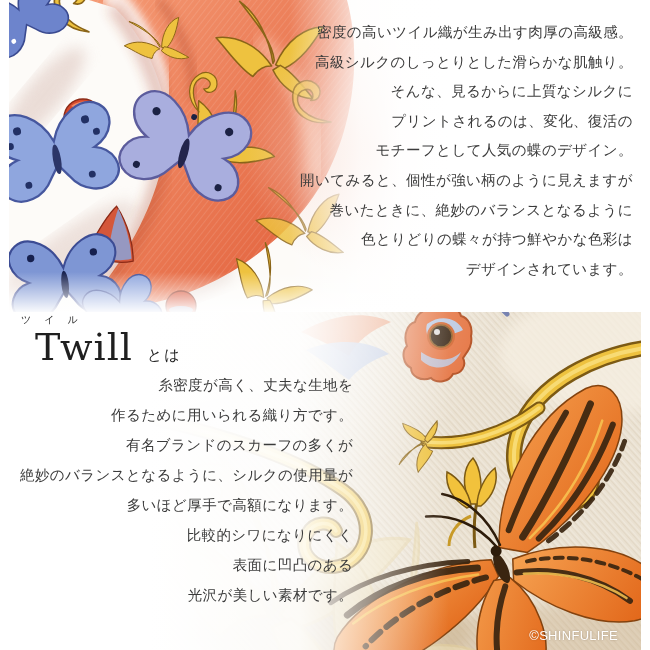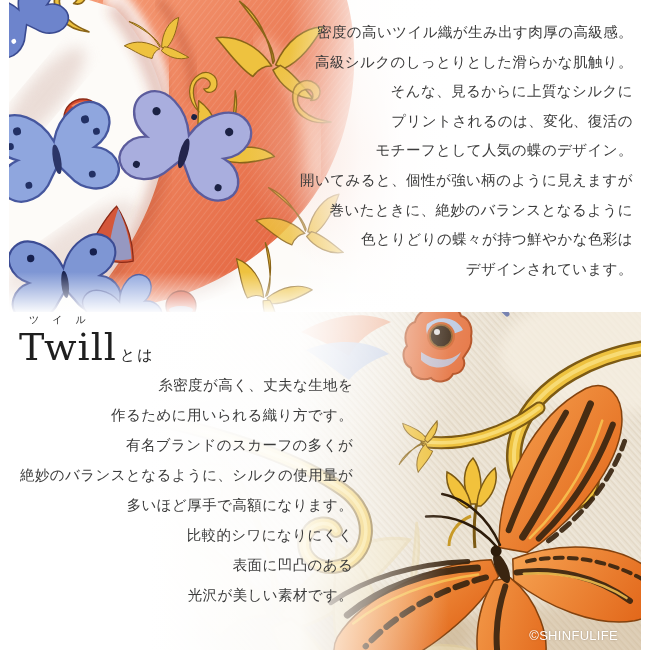--- a/index.html
+++ b/index.html
@@ -14,24 +14,24 @@
   .photo-bottom{position:absolute;left:140px;top:312px;width:510px;height:338px;}
   svg{display:block;}
   
   .intro{
     position:absolute;top:18px;right:8px;z-index:5;
     text-align:right;color:var(--text,#3b3b3b);
     font-size:14.5px;line-height:29.6px;letter-spacing:.4px;
   }
   
   .twill-head{position:absolute;left:10px;top:314px;z-index:5;color:var(--heading,#1f1f1f);}
-  .twill-ruby{font-size:10px;letter-spacing:13px;margin-left:10px;color:#2a2a2a;line-height:12px;}
+  .twill-ruby{font-size:10px;letter-spacing:13px;margin-left:2px;color:#2a2a2a;line-height:12px;}
   .twill-row{display:flex;align-items:baseline;}
-  .twill-term{font-size:38px;letter-spacing:1px;line-height:42px;}
-  .twill-suffix{font-size:15px;letter-spacing:2px;margin-left:3px;color:#222;}
+  .twill-term{font-size:38px;letter-spacing:1px;line-height:42px;margin-left:16px;}
+  .twill-suffix{font-size:15px;letter-spacing:2px;margin-left:14px;color:#222;}
   .twill-body{
     position:absolute;left:11px;top:370px;z-index:5;
     color:var(--text,#3b3b3b);font-size:14.5px;line-height:30px;letter-spacing:.4px;text-align:right;
   }
   
   .copyright{
     position:absolute;right:23px;bottom:7px;z-index:6;
     color:var(--copyright,#fff);
     font-family:"Liberation Sans","DejaVu Sans",sans-serif;
     font-size:13px;font-weight:400;letter-spacing:.3px;

